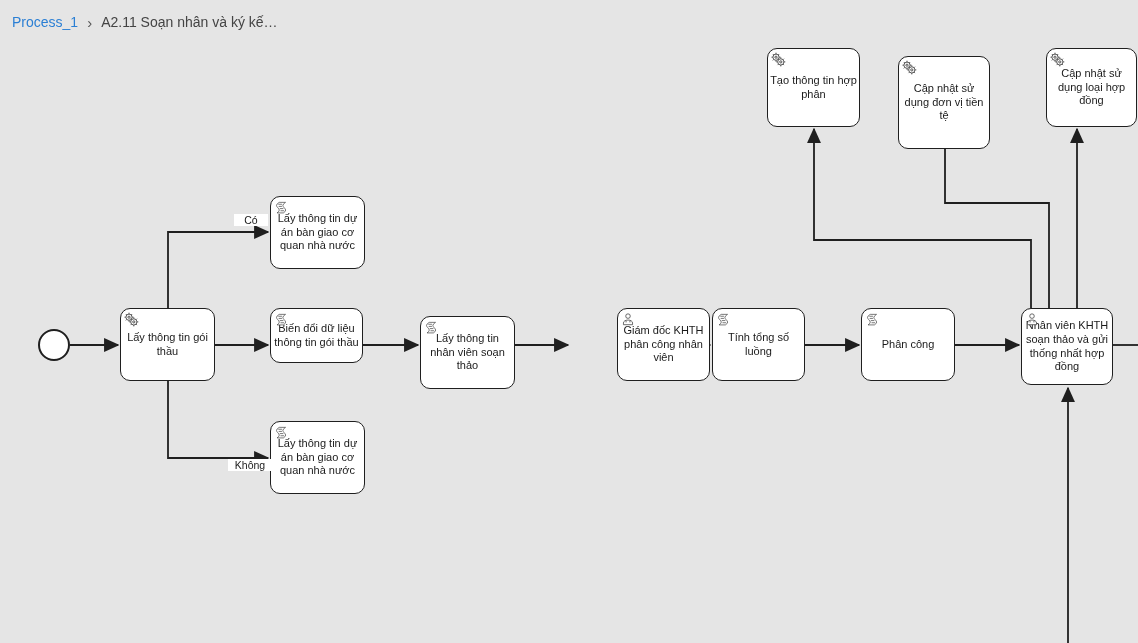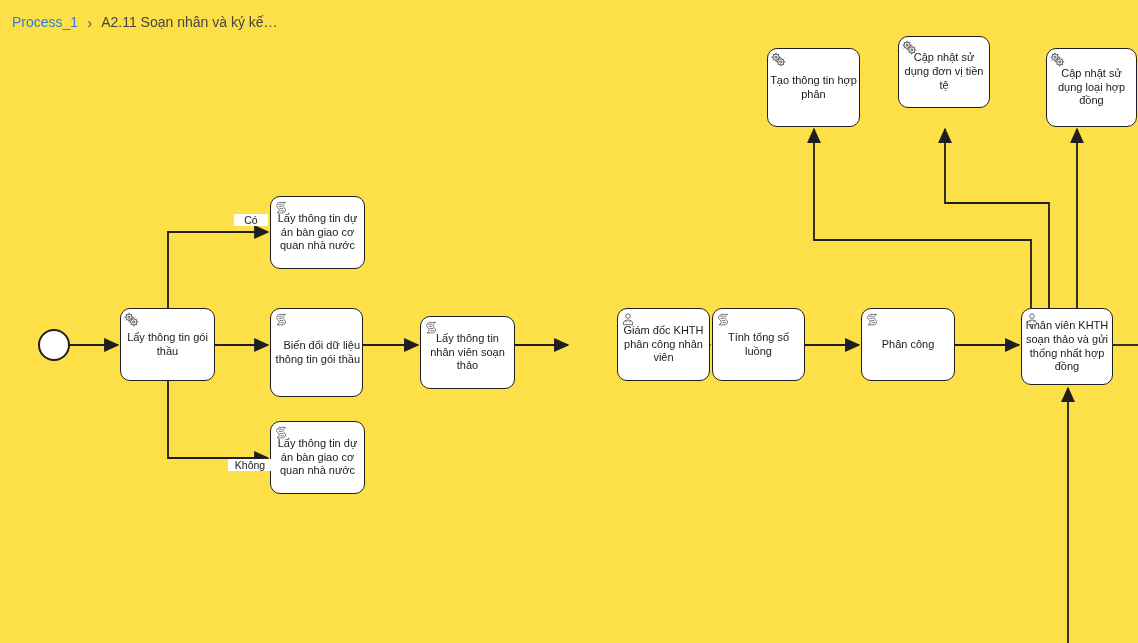--- a/index.html
+++ b/index.html
@@ -8,21 +8,21 @@
     width: 1138px;
     height: 643px;
     background: #ffffff;
     overflow: hidden;
     font-family: "Liberation Sans", sans-serif;
   }
   #stage {
     position: relative;
     width: 1138px;
     height: 643px;
-    background: #fde047;
+    background: #e5e5e5;
   }
   
   .breadcrumb {
     position: absolute;
     left: 12px;
     top: 13px;
     display: flex;
     align-items: baseline;
     gap: 9px;
     font-size: 14px;
@@ -182,21 +182,21 @@
     <div class="task-label">Lấy thông tin dự án bàn giao cơ quan nhà nước</div>
   </div>
 
   <div class="task" style="left:270px; top:421px; width:95px; height:73px;">
     <svg class="task-marker" width="13" height="15">
         <use href="#sym-script"></use>
       </svg>
     <div class="task-label">Lấy thông tin dự án bàn giao cơ quan nhà nước</div>
   </div>
 
-  <div class="task" style="left:270px; top:308px; width:93px; height:89px;text-align:right;">
+  <div class="task" style="left:270px; top:308px; width:93px; height:55px;">
     <svg class="task-marker" width="13" height="15">
         <use href="#sym-script"></use>
       </svg>
     <div class="task-label">Biến đổi dữ liệu thông tin gói thầu</div>
   </div>
 
   <div class="task" style="left:420px; top:316px; width:95px; height:73px;">
     <svg class="task-marker" width="13" height="15">
         <use href="#sym-script"></use>
       </svg>
@@ -231,21 +231,21 @@
     <div class="task-label">Nhân viên KHTH soạn thảo và gửi thống nhất hợp đồng</div>
   </div>
 
   <div class="task" style="left:767px; top:48px; width:93px; height:79px;">
     <svg class="task-marker" width="15" height="15">
         <use href="#sym-service"></use>
       </svg>
     <div class="task-label">Tạo thông tin hợp phân</div>
   </div>
 
-  <div class="task" style="left:898px; top:36px; width:92px; height:72px;">
+  <div class="task" style="left:898px; top:56px; width:92px; height:93px;">
     <svg class="task-marker" width="15" height="15">
         <use href="#sym-service"></use>
       </svg>
     <div class="task-label">Cập nhật sử dụng đơn vị tiền tệ</div>
   </div>
 
   <div class="task" style="left:1032px; top:48px; width:91px; height:79px;margin-left:14px;">
     <svg class="task-marker" width="15" height="15">
         <use href="#sym-service"></use>
       </svg>

